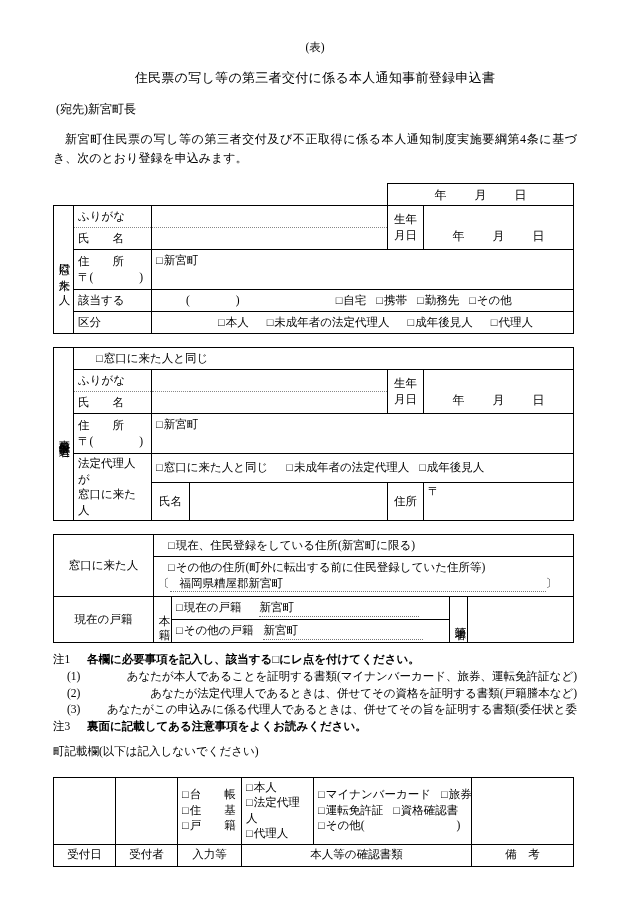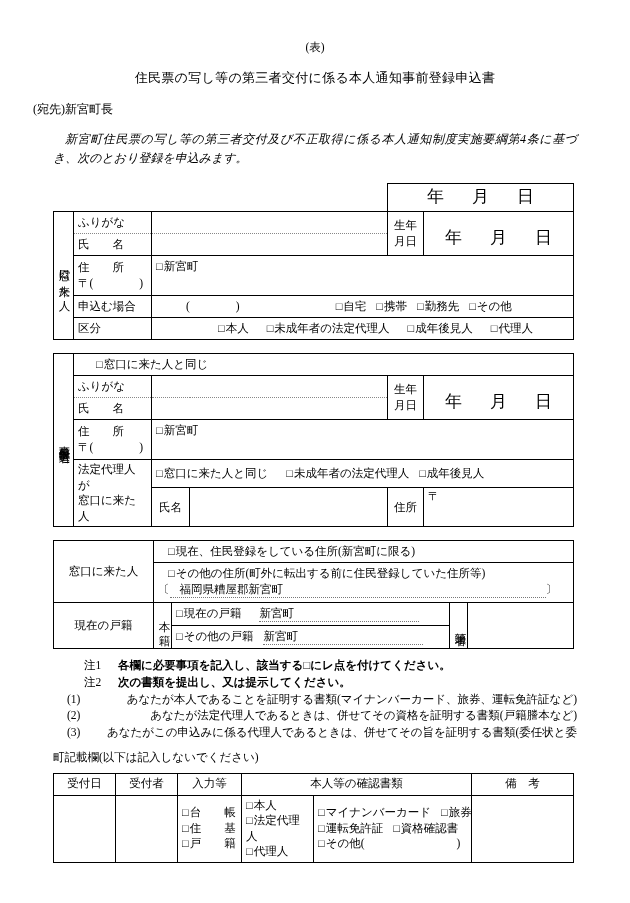--- a/index.html
+++ b/index.html
@@ -11,22 +11,22 @@
     font-family: "Liberation Serif", "DejaVu Serif", serif;
     color: #000000;
     position: relative;
     overflow: hidden;
   }
   .page { position: relative; width: 630px; height: 903px; padding: 0; }
 
   .hdr-center { text-align: center; font-size: 11.5px; margin-top: 40px; }
   .form-no { font-size: 12px; margin: 14px 0 0 53px; letter-spacing: .4px; }
   .doc-title { font-size: 13px; margin: 14px 0 0 0; text-align: center; letter-spacing: .3px;}
-  .addressee { font-size: 12px; margin: 14px 0 0 33px; }
-  .lead { font-size: 12px; margin: 12px 53px 16px 53px; line-height: 1.55; text-align: justify; font-style: italic; }
+  .addressee { font-size: 12px; margin: 14px 0 0 56px; }
+  .lead { font-size: 12px; margin: 12px 53px 16px 53px; line-height: 1.55; text-align: justify; }
   .lead .ind { padding-left: 12px; }
 
   table.frm {
     border-collapse: collapse;
     table-layout: fixed;
     font-size: 11.5px;
     margin-left: 53px;
     width: 520px;
     background: #fff;
   }
@@ -50,46 +50,46 @@
     margin: 0 auto;
     white-space: nowrap;
     line-height: 1;
   }
   .vcell { text-align: center; padding: 0; }
   .ctr { text-align: center; }
   .no-top { border-top: none !important; }
   .dashed-bottom { border-bottom: 1px dotted #888 !important; }
   .blank-td { border: none !important; }
 
-  .dateline { text-align: center; letter-spacing: 0; font-size: 17px; }
+  .dateline { text-align: center; letter-spacing: 0; font-size: 12px; }
   .dateline span { display: inline-block; margin: 0 14px; }
 
   .cbrow { white-space: nowrap; }
   .cb::before { content: "\25A1"; margin-right: 1px; font-size: 11px; }
   .gap-s { display: inline-block; width: 10px; }
   .gap-m { display: inline-block; width: 18px; }
   .gap-l { display: inline-block; width: 30px; }
 
   .dotfill {
     display: inline-block;
     border-bottom: 1px dotted #777;
     vertical-align: baseline;
   }
   .zipline { font-size: 11.5px; }
 
   .notes { margin: 8px 53px 0 53px; font-size: 11.5px; line-height: 1.45; }
-  .notes .n { display: flex; margin-left: 31px; }
+  .notes .n { display: flex; }
   .notes .n .k { width: 34px; flex: none; }
   .notes .n .b { flex: 1; font-weight: bold; }
   .notes .sub { display: flex; padding-left: 14px; }
   .notes .sub .k { width: 34px; flex: none; }
   .notes .sub .b { flex: 1; text-align: right; }
   .notes .cont { padding-left: 48px; }
 
-  .town-head { font-size: 11.5px; margin: 9px 0 8px 53px; }
+  .town-head { font-size: 11.5px; margin: 9px 0 18px 53px; }
   .stack { line-height: 1.5; }
 </style>
 </head>
 <body>
 
 <div class="page">
 
   <div class="hdr-center">(表)</div>
 
 
@@ -136,21 +136,21 @@
     <tr>
       <td style="height:40px">
         <div>住　　所</div>
         <div class="zipline">〒(　　　　)</div>
       </td>
       <td colspan="3" style="vertical-align:top;padding-top:3px">
         <span class="cb"></span><span>新宮町</span>
       </td>
     </tr>
     <tr>
-      <td>申込む場合</td>
+      <td>該当する</td>
       <td colspan="3" class="cbrow">
         <span class="gap-l"></span><span>(　　　　)</span><span style="display:inline-block;width:96px"></span><span class="cb"></span><span>自宅</span><span class="gap-s"></span><span class="cb"></span><span>携帯</span><span class="gap-s"></span><span class="cb"></span><span>勤務先</span><span class="gap-s"></span><span class="cb"></span><span>その他</span>
       </td>
     </tr>
     <tr>
       <td>区分</td>
       <td colspan="3" class="cbrow">
         <span style="display:inline-block;width:62px"></span><span class="cb"></span><span>本人</span><span class="gap-m"></span><span class="cb"></span><span>未成年者の法定代理人</span><span class="gap-m"></span><span class="cb"></span><span>成年後見人</span><span class="gap-m"></span><span class="cb"></span><span>代理人</span>
       </td>
     </tr>
@@ -258,73 +258,73 @@
       </td>
     </tr>
   </tbody>
     </table>
 
   <div class="notes">
     <div class="n">
       <div class="k">注1</div>
       <div class="b">各欄に必要事項を記入し、該当する□にレ点を付けてください。</div>
     </div>
-    <div class="n">
-      <div class="k">注2</div>
-      <div class="b">次の書類を提出し、又は提示してください。</div>
-    </div>
     <div class="sub">
       <div class="k">(1)</div>
       <div class="b">あなたが本人であることを証明する書類(マイナンバーカード、旅券、運転免許証など)</div>
     </div>
     <div class="sub">
       <div class="k">(2)</div>
       <div class="b">あなたが法定代理人であるときは、併せてその資格を証明する書類(戸籍謄本など)</div>
     </div>
     <div class="sub">
       <div class="k">(3)</div>
       <div class="b">あなたがこの申込みに係る代理人であるときは、併せてその旨を証明する書類(委任状と委</div>
+    </div>
+    <div class="n">
+      <div class="k">注3</div>
+      <div class="b">裏面に記載してある注意事項をよくお読みください。</div>
     </div>
   </div>
 
   <div class="town-head">町記載欄(以下は記入しないでください)</div>
 
   <table class="frm t4">
     <colgroup>
       <col style="width:62px">
         <col style="width:62px">
         <col style="width:64px">
         <col style="width:72px">
         <col style="width:158px">
         <col style="width:102px">
     </colgroup>
     <tbody>
         <tr>
-      <td class="ctr">受付日</td>
-      <td class="ctr">受付者</td>
-      <td class="ctr">入力等</td>
-      <td colspan="2" class="ctr">本人等の確認書類</td>
-      <td class="ctr">備　考</td>
-    </tr>
-    <tr>
       <td></td>
       <td></td>
       <td class="stack" style="height:56px;vertical-align:middle">
         <div><span class="cb"></span><span>台　　帳</span></div>
         <div><span class="cb"></span><span>住　　基</span></div>
         <div><span class="cb"></span><span>戸　　籍</span></div>
       </td>
       <td class="stack" style="vertical-align:middle">
         <div><span class="cb"></span><span>本人</span></div>
         <div><span class="cb"></span><span>法定代理人</span></div>
         <div><span class="cb"></span><span>代理人</span></div>
       </td>
       <td class="stack" style="vertical-align:middle">
         <div style="white-space:nowrap"><span class="cb"></span><span>マイナンバーカード</span><span class="gap-s"></span><span class="cb"></span><span>旅券</span></div>
         <div style="white-space:nowrap"><span class="cb"></span><span>運転免許証</span><span class="gap-s"></span><span class="cb"></span><span>資格確認書</span></div>
         <div style="white-space:nowrap"><span class="cb"></span><span>その他(　　　　　　　　)</span></div>
       </td>
       <td></td>
     </tr>
+    <tr>
+      <td class="ctr">受付日</td>
+      <td class="ctr">受付者</td>
+      <td class="ctr">入力等</td>
+      <td colspan="2" class="ctr">本人等の確認書類</td>
+      <td class="ctr">備　考</td>
+    </tr>
   </tbody>
     </table>
 
 </div>
 
 </body></html>

